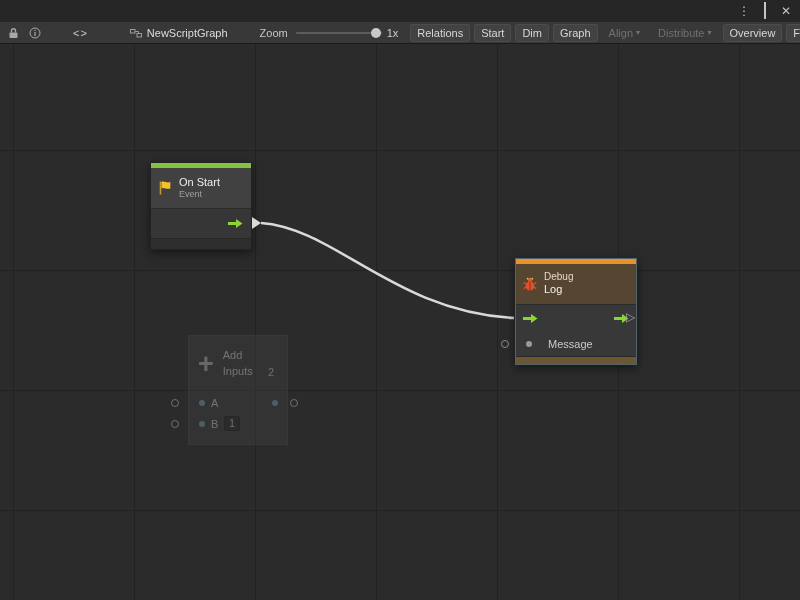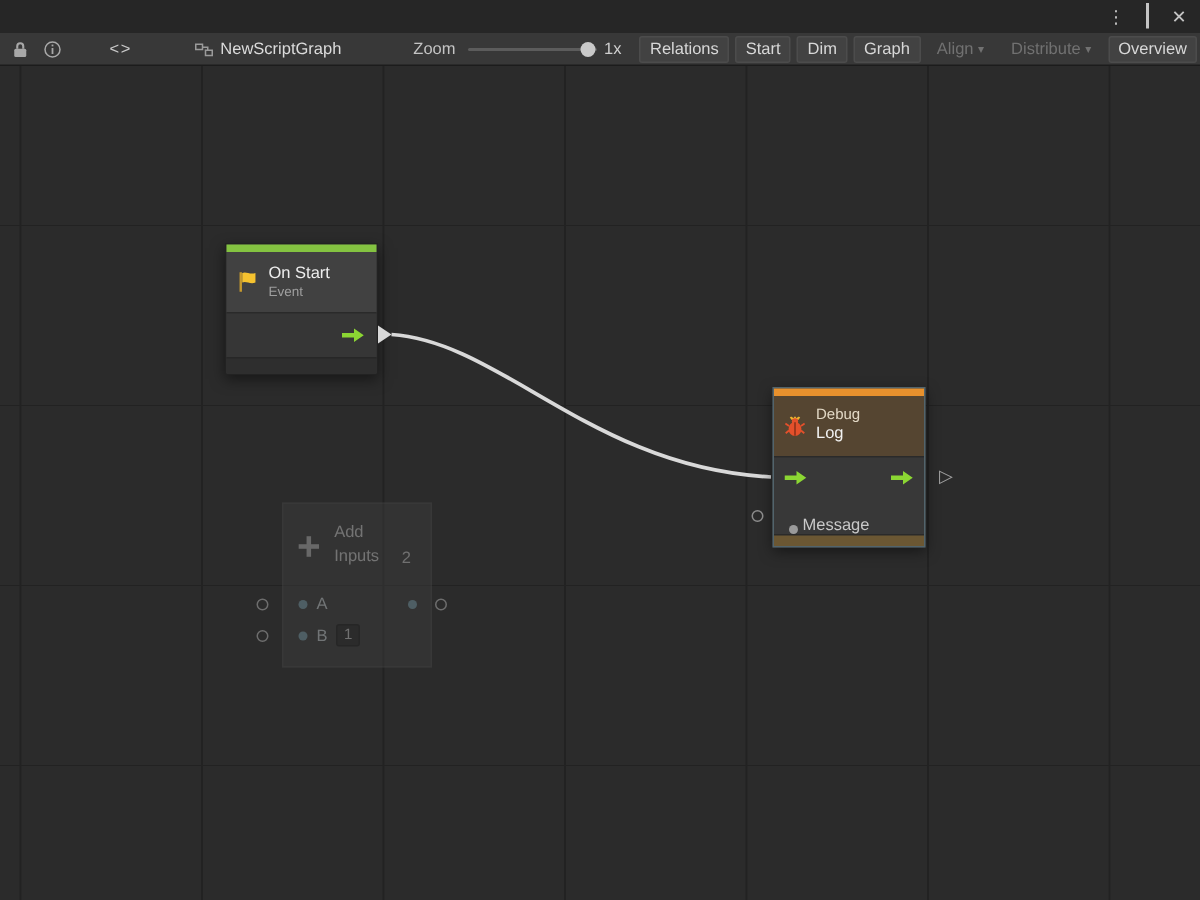--- a/index.html
+++ b/index.html
@@ -48,29 +48,29 @@
   .accent-green{height:5px;background:var(--accent-green,#84C341)}
   .n-header{background:#414141;display:flex;align-items:center;gap:6px;padding:0 6px;height:40px}
   .n-titles{display:flex;flex-direction:column;line-height:1.25}
   .n-title{font-size:11px;color:#ededed}
   .n-sub{font-size:9px;color:#9f9f9f}
   .os-body{height:30px;background:#363636;border-top:1px solid #2a2a2a;
     display:flex;align-items:center;justify-content:flex-end;padding:0 8px}
   .os-footer{height:11px;background:#2e2e2e;border-top:1px solid #272727}
 
   
-  .node-debug{left:515px;top:214px;width:102px;background:#383838;border:1px solid #52646c}
+  .node-debug{left:515px;top:214px;width:122px;background:#383838;border:1px solid #52646c}
   .accent-orange{height:5px;background:var(--accent-orange,#E8912D)}
   .dbg-header{background:var(--debug-header,#554531);display:flex;align-items:center;gap:6px;
     padding:0 6px;height:40px}
   .dbg-kind{font-size:10px;color:#e3d9c6}
   .dbg-title{font-size:11px;color:#f2f2f2}
   .dbg-flowrow{height:28px;display:flex;align-items:center;justify-content:space-between;
     padding:0 7px;border-top:1px solid #2a2a2a}
-  .dbg-msgrow{height:24px;display:flex;align-items:flex-end;gap:3px;padding:0 0 0 10px;color:#c9c9c9}
+  .dbg-msgrow{height:24px;display:flex;align-items:center;gap:16px;padding:0 0 0 10px;color:#c9c9c9}
   .dbg-footer{height:8px;background:var(--debug-footer,#6B5733);border-top:1px solid #2a2a2a}
   .msg-dot{width:6px;height:6px;border-radius:50%;background:#9a9a9a}
 
   
   .node-ghost{left:188px;top:291px;width:100px;height:110px;background:#3f3f3f;
     border:1px solid #4b4b4b;opacity:.42;box-shadow:none}
   .g-top{position:relative;height:56px;display:flex;align-items:center;gap:9px;padding:0 9px}
   .plus{font-size:27px;font-weight:bold;color:#bdbdbd;line-height:1}
   .g-words{font-size:11px;color:#d6d6d6;line-height:1.45}
   .g-count{position:absolute;right:13px;top:30px;font-size:11px;color:#cfcfcf}
@@ -121,21 +121,21 @@
   <span class="ti gname" style="margin-left:42px">
     <span class="icon-btn">
       <svg width="12" height="12" viewBox="0 0 12 12">
           <rect x="0.5" y="2.5" width="4.5" height="3.5" fill="none" stroke="#9a9a9a"></rect>
           <rect x="7" y="6.5" width="4.5" height="3.5" fill="none" stroke="#9a9a9a"></rect>
           <path d="M5 4.5 h3.5 v2" stroke="#9a9a9a" fill="none"></path>
         </svg>
     </span>
     <span>NewScriptGraph</span>
   </span>
-  <span class="ti zlabel" style="margin-left:48px">Zoom</span>
+  <span class="ti zlabel" style="margin-left:32px">Zoom</span>
   <span class="ti" style="margin-left:8px">
     <span class="slider-track">
         <span class="slider-knob"></span>
       </span>
   </span>
   <span class="ti" style="margin-left:5px">1x</span>
 
   <span class="tbtn" style="margin-left:12px">Relations</span>
   <span class="tbtn">Start</span>
   <span class="tbtn">Dim</span>

